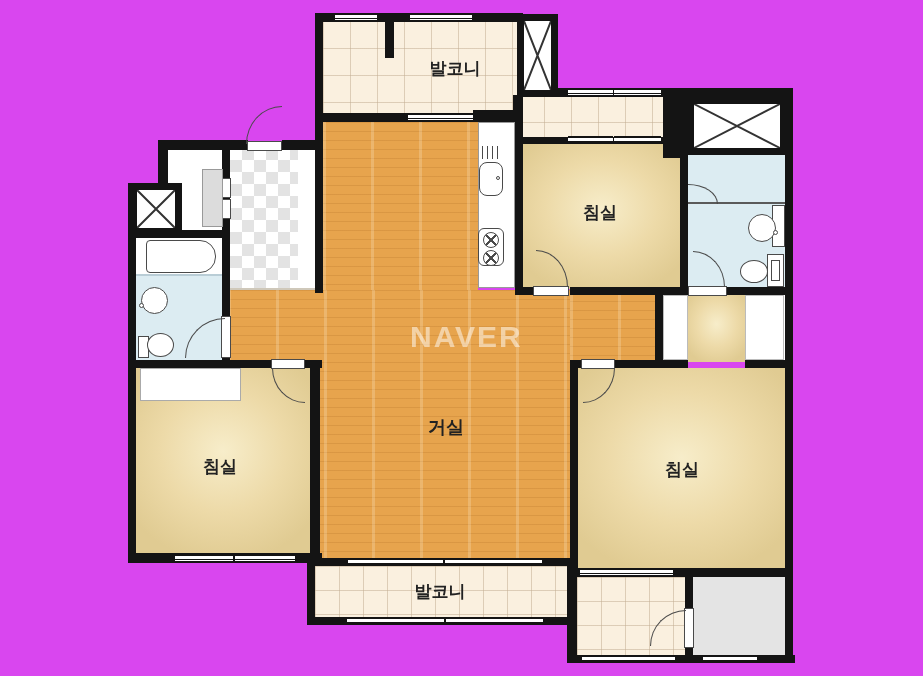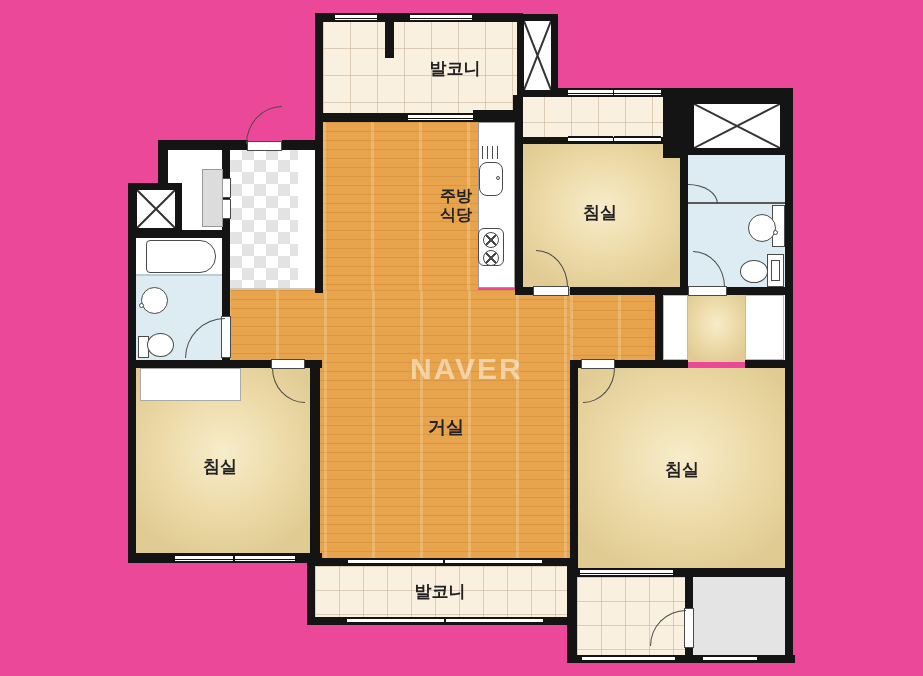--- a/index.html
+++ b/index.html
@@ -1,16 +1,16 @@
 <!DOCTYPE html>
 <html><head>
 <meta charset="utf-8">
 <style>
   html,body{margin:0;padding:0;background:#fff;}
-  #plan{position:relative;width:923px;height:676px;background:#ec4899;overflow:hidden;
+  #plan{position:relative;width:923px;height:676px;background:#d946ef;overflow:hidden;
         font-family:"Liberation Sans","DejaVu Sans",sans-serif;}
   #plan *{box-sizing:border-box;}
   .fl{position:absolute;}
   .white{background:#fff;}
   .wood{background-color:#e7a44d;
     background-image:
       repeating-linear-gradient(90deg, rgba(255,246,226,.22) 0 3px, rgba(255,255,255,0) 3px 48px),
       repeating-linear-gradient(180deg, rgba(146,82,15,.16) 0 1px, rgba(0,0,0,0) 1px 9px);}
   .tan{background:radial-gradient(ellipse 65% 60% at 50% 45%, #f7edca 0%, #eddaa8 55%, #e0cb92 100%);}
   .tile{background-color:#faf0df;
@@ -35,21 +35,21 @@
   .arc.tr{border-top:1.5px solid #4a4a4a;border-right:1.5px solid #4a4a4a;border-top-right-radius:100% 100%;}
   .arc.bl{border-bottom:1.5px solid #4a4a4a;border-left:1.5px solid #4a4a4a;border-bottom-left-radius:100% 100%;}
   .arc.br{border-bottom:1.5px solid #4a4a4a;border-right:1.5px solid #4a4a4a;border-bottom-right-radius:100% 100%;}
   .fx{position:absolute;background:#fff;border:1.5px solid #4a4a4a;}
   .round{border-radius:50%;}
   .lbl{position:absolute;font-weight:bold;color:#222;text-align:center;line-height:1.2;}
   .vent{position:absolute;background:repeating-linear-gradient(90deg,#4a4a4a 0 1px,transparent 1px 5px);}
   .burner{position:absolute;width:16px;height:16px;border:1.5px solid #4a4a4a;border-radius:50%;background:
       linear-gradient(45deg, transparent 44%, #4a4a4a 44% 56%, transparent 56%),
       linear-gradient(-45deg, transparent 44%, #4a4a4a 44% 56%, transparent 56%), #fff;}
-  .wm{position:absolute;font-weight:800;font-size:30px;letter-spacing:2px;color:rgba(255,255,255,.5);margin-top:32px;}
+  .wm{position:absolute;font-weight:800;font-size:30px;letter-spacing:2px;color:rgba(255,255,255,.5);}
 </style>
 </head>
 <body>
 
 <div id="plan">
 
   <div class="fl tile" style="left:323px;top:21px;width:194px;height:94px;"></div>
   <div class="fl tile" style="left:517px;top:95px;width:146px;height:42px;"></div>
   <div class="fl wood" style="left:323px;top:122px;width:155px;height:170px;"></div>
   <div class="fl wood" style="left:228px;top:290px;width:349px;height:268px;"></div>
@@ -180,24 +180,20 @@
   <div class="fx round" style="left:773px;top:230px;width:5px;height:5px;border-width:1px;"></div>
   <div class="fx" style="left:740px;top:260px;width:28px;height:23px;border-radius:50%;"></div>
   <div class="fx" style="left:767px;top:254px;width:17px;height:33px;"></div>
   <div style="position:absolute;left:771px;top:260px;width:9px;height:21px;border:1px solid #4a4a4a;background:#fff;"></div>
   <div class="fx" style="left:140px;top:368px;width:101px;height:33px;border:1px solid #aaa;"></div>
   <div class="fx" style="left:663px;top:295px;width:25px;height:65px;border:1px solid #bbb;"></div>
   <div class="fx" style="left:745px;top:295px;width:39px;height:65px;border:1px solid #bbb;"></div>
   <div style="position:absolute;left:230px;top:288px;width:85px;height:2px;background:#cfc8ba;"></div>
 
   <div class="lbl" style="left:405px;top:59px;width:100px;font-size:17px;">발코니</div>
-  <div class="lbl" style="left:416px;top:186px;width:80px;font-size:16px;">
-    <span>주방</span><br>
-    <span>식당</span>
-  </div>
   <div class="lbl" style="left:560px;top:203px;width:80px;font-size:17px;">침실</div>
   <div class="lbl" style="left:406px;top:417px;width:80px;font-size:18px;">거실</div>
   <div class="lbl" style="left:180px;top:457px;width:80px;font-size:17px;">침실</div>
   <div class="lbl" style="left:642px;top:460px;width:80px;font-size:17px;">침실</div>
   <div class="lbl" style="left:390px;top:582px;width:100px;font-size:17px;">발코니</div>
   <div class="wm" style="left:410px;top:320px;">NAVER</div>
 
 </div>
 
 </body></html>

